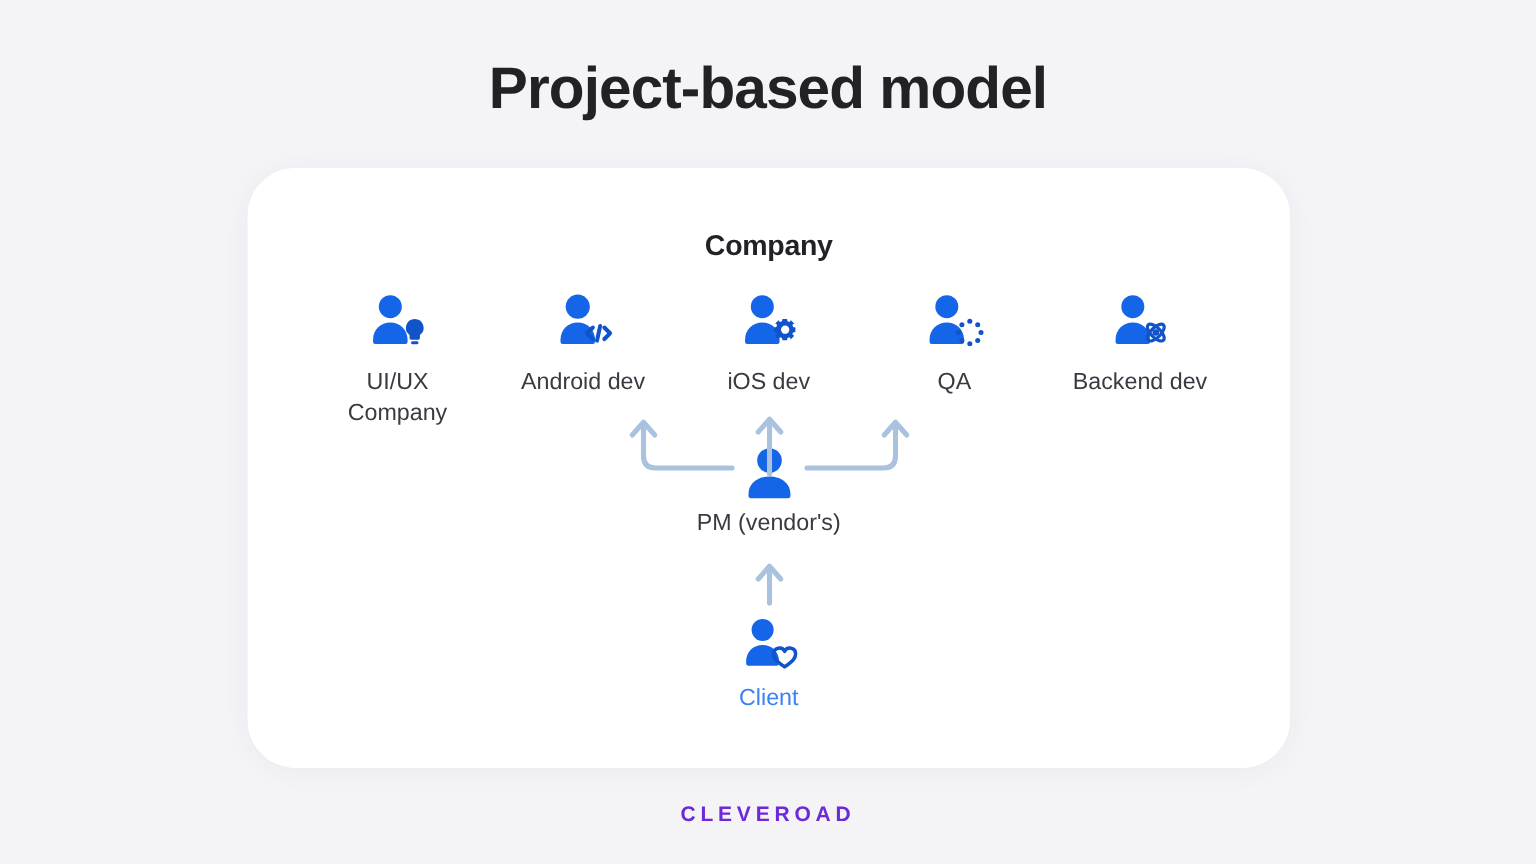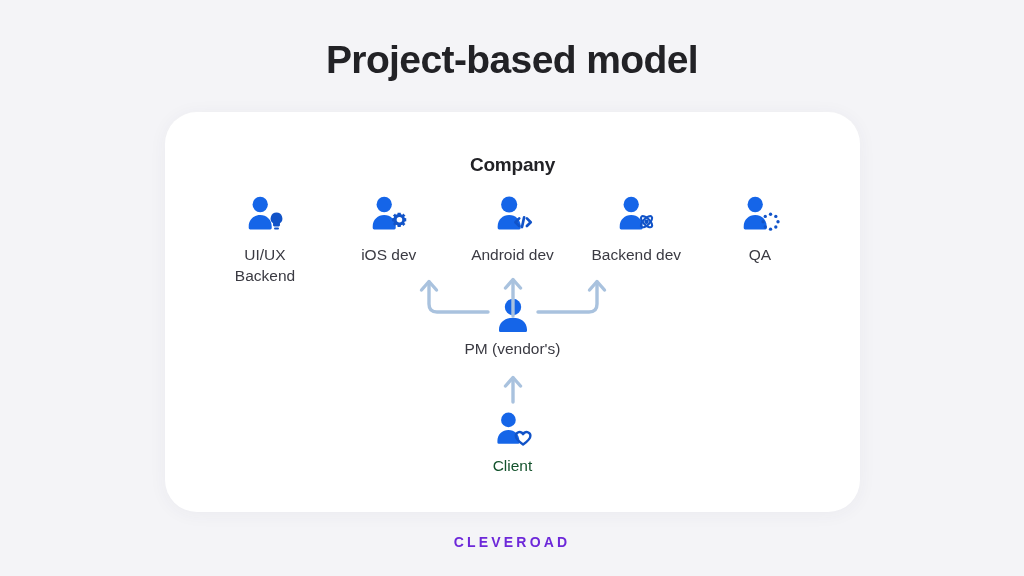--- a/index.html
+++ b/index.html
@@ -148,21 +148,21 @@
 
   .client-person {
     width: 44px;
     height: 44px;
     margin-top: 4px;
   }
 
   .client-label {
     margin-top: 5px;
     font-size: 15.5px;
-    color: #14532d;
+    color: #3b82f6;
   }
 
   
   .footer-brand {
     position: absolute;
     top: 534px;
     left: 0;
     width: 1024px;
     text-align: center;
     font-size: 14px;
@@ -187,33 +187,21 @@
       <div class="node">
         <span class="node-icon">
           <svg viewBox="0 0 48 48" width="46" height="46">
             <circle cx="19" cy="13" r="8" fill="#1565E8"></circle>
             <path d="M7 36c0-7.2 5.4-12 12-12s12 4.8 12 12v1.5a1.5 1.5 0 0 1-1.5 1.5h-21A1.5 1.5 0 0 1 7 37.5z" fill="#1565E8"></path>
             <path d="M36 21.5a6.2 6.2 0 0 0-3.6 11.2v2.1a1.2 1.2 0 0 0 1.2 1.2h4.8a1.2 1.2 0 0 0 1.2-1.2v-2.1A6.2 6.2 0 0 0 36 21.5z" fill="#1153C8"></path>
             <rect x="33.4" y="37" width="5.2" height="2.1" rx="1.05" fill="#1153C8"></rect>
           </svg>
         </span>
         <span class="node-label">UI/UX
-Backend</span>
-      </div>
-
-      <div class="node">
-        <span class="node-icon">
-          <svg viewBox="0 0 48 48" width="46" height="46">
-            <circle cx="19" cy="13" r="8" fill="#1565E8"></circle>
-            <path d="M7 36c0-7.2 5.4-12 12-12s12 4.8 12 12v1.5a1.5 1.5 0 0 1-1.5 1.5h-21A1.5 1.5 0 0 1 7 37.5z" fill="#1565E8"></path>
-            <path d="M36.5 23.2l1.5.5.9-1.3 2.3 2.3-1.3.9.5 1.5 1.6.3v3.2l-1.6.3-.5 1.5 1.3.9-2.3 2.3-.9-1.3-1.5.5-.3 1.6h-3.2l-.3-1.6-1.5-.5-.9 1.3-2.3-2.3 1.3-.9-.5-1.5-1.6-.3v-3.2l1.6-.3.5-1.5-1.3-.9 2.3-2.3.9 1.3 1.5-.5.3-1.6h3.2z" fill="#1153C8"></path>
-            <circle cx="34.9" cy="29" r="2.9" fill="#ffffff"></circle>
-          </svg>
-        </span>
-        <span class="node-label">iOS dev</span>
+Company</span>
       </div>
 
       <div class="node">
         <span class="node-icon">
           <svg viewBox="0 0 48 48" width="46" height="46">
             <circle cx="20" cy="13" r="8.4" fill="#1565E8"></circle>
             <path d="M8 36c0-7.2 5.4-12 12-12s12 4.8 12 12v1.5a1.5 1.5 0 0 1-1.5 1.5h-21A1.5 1.5 0 0 1 8 37.5z" fill="#1565E8"></path>
             <g fill="none" stroke="#1153C8" stroke-width="2.8" stroke-linecap="round" stroke-linejoin="round">
               <path d="M30.5 27.5L26.5 31.5 30.5 35.5"></path>
               <path d="M38.5 27.5L42.5 31.5 38.5 35.5"></path>
@@ -222,28 +210,25 @@
           </svg>
         </span>
         <span class="node-label">Android dev</span>
       </div>
 
       <div class="node">
         <span class="node-icon">
           <svg viewBox="0 0 48 48" width="46" height="46">
             <circle cx="19" cy="13" r="8" fill="#1565E8"></circle>
             <path d="M7 36c0-7.2 5.4-12 12-12s12 4.8 12 12v1.5a1.5 1.5 0 0 1-1.5 1.5h-21A1.5 1.5 0 0 1 7 37.5z" fill="#1565E8"></path>
-            <g stroke="#1153C8" stroke-width="2.2" fill="none">
-              <ellipse cx="35" cy="31" rx="7.5" ry="3.4" transform="rotate(45 35 31)"></ellipse>
-              <ellipse cx="35" cy="31" rx="7.5" ry="3.4" transform="rotate(-45 35 31)"></ellipse>
-            </g>
-            <circle cx="35" cy="31" r="2.3" fill="#1153C8"></circle>
-          </svg>
-        </span>
-        <span class="node-label">Backend dev</span>
+            <path d="M36.5 23.2l1.5.5.9-1.3 2.3 2.3-1.3.9.5 1.5 1.6.3v3.2l-1.6.3-.5 1.5 1.3.9-2.3 2.3-.9-1.3-1.5.5-.3 1.6h-3.2l-.3-1.6-1.5-.5-.9 1.3-2.3-2.3 1.3-.9-.5-1.5-1.6-.3v-3.2l1.6-.3.5-1.5-1.3-.9 2.3-2.3.9 1.3 1.5-.5.3-1.6h3.2z" fill="#1153C8"></path>
+            <circle cx="34.9" cy="29" r="2.9" fill="#ffffff"></circle>
+          </svg>
+        </span>
+        <span class="node-label">iOS dev</span>
       </div>
 
       <div class="node">
         <span class="node-icon">
           <svg viewBox="0 0 48 48" width="46" height="46">
             <circle cx="19" cy="13" r="8" fill="#1565E8"></circle>
             <path d="M7 36c0-7.2 5.4-12 12-12s12 4.8 12 12v1.5a1.5 1.5 0 0 1-1.5 1.5h-21A1.5 1.5 0 0 1 7 37.5z" fill="#1565E8"></path>
             <g fill="#1153C8">
               <circle cx="35" cy="23.2" r="1.75"></circle>
               <circle cx="40.5" cy="25.5" r="1.75"></circle>
@@ -252,20 +237,35 @@
               <circle cx="35" cy="38.8" r="1.75"></circle>
               <circle cx="29.5" cy="36.5" r="1.75"></circle>
               <circle cx="27.2" cy="31" r="1.75"></circle>
               <circle cx="29.5" cy="25.5" r="1.75"></circle>
             </g>
           </svg>
         </span>
         <span class="node-label">QA</span>
       </div>
 
+      <div class="node">
+        <span class="node-icon">
+          <svg viewBox="0 0 48 48" width="46" height="46">
+            <circle cx="19" cy="13" r="8" fill="#1565E8"></circle>
+            <path d="M7 36c0-7.2 5.4-12 12-12s12 4.8 12 12v1.5a1.5 1.5 0 0 1-1.5 1.5h-21A1.5 1.5 0 0 1 7 37.5z" fill="#1565E8"></path>
+            <g stroke="#1153C8" stroke-width="2.2" fill="none">
+              <ellipse cx="35" cy="31" rx="7.5" ry="3.4" transform="rotate(45 35 31)"></ellipse>
+              <ellipse cx="35" cy="31" rx="7.5" ry="3.4" transform="rotate(-45 35 31)"></ellipse>
+            </g>
+            <circle cx="35" cy="31" r="2.3" fill="#1153C8"></circle>
+          </svg>
+        </span>
+        <span class="node-label">Backend dev</span>
+      </div>
+
     </div>
 
     <div class="pm-block">
 
       <div class="pm-arrows">
         <svg width="200" height="62" viewBox="0 0 200 62">
 
           <g stroke="#A9C2DE" stroke-width="3.4" stroke-linecap="round" stroke-linejoin="round" fill="none">
             <path d="M100 44 L100 8"></path>
             <path d="M92.5 16 L100 7.5 L107.5 16"></path>

